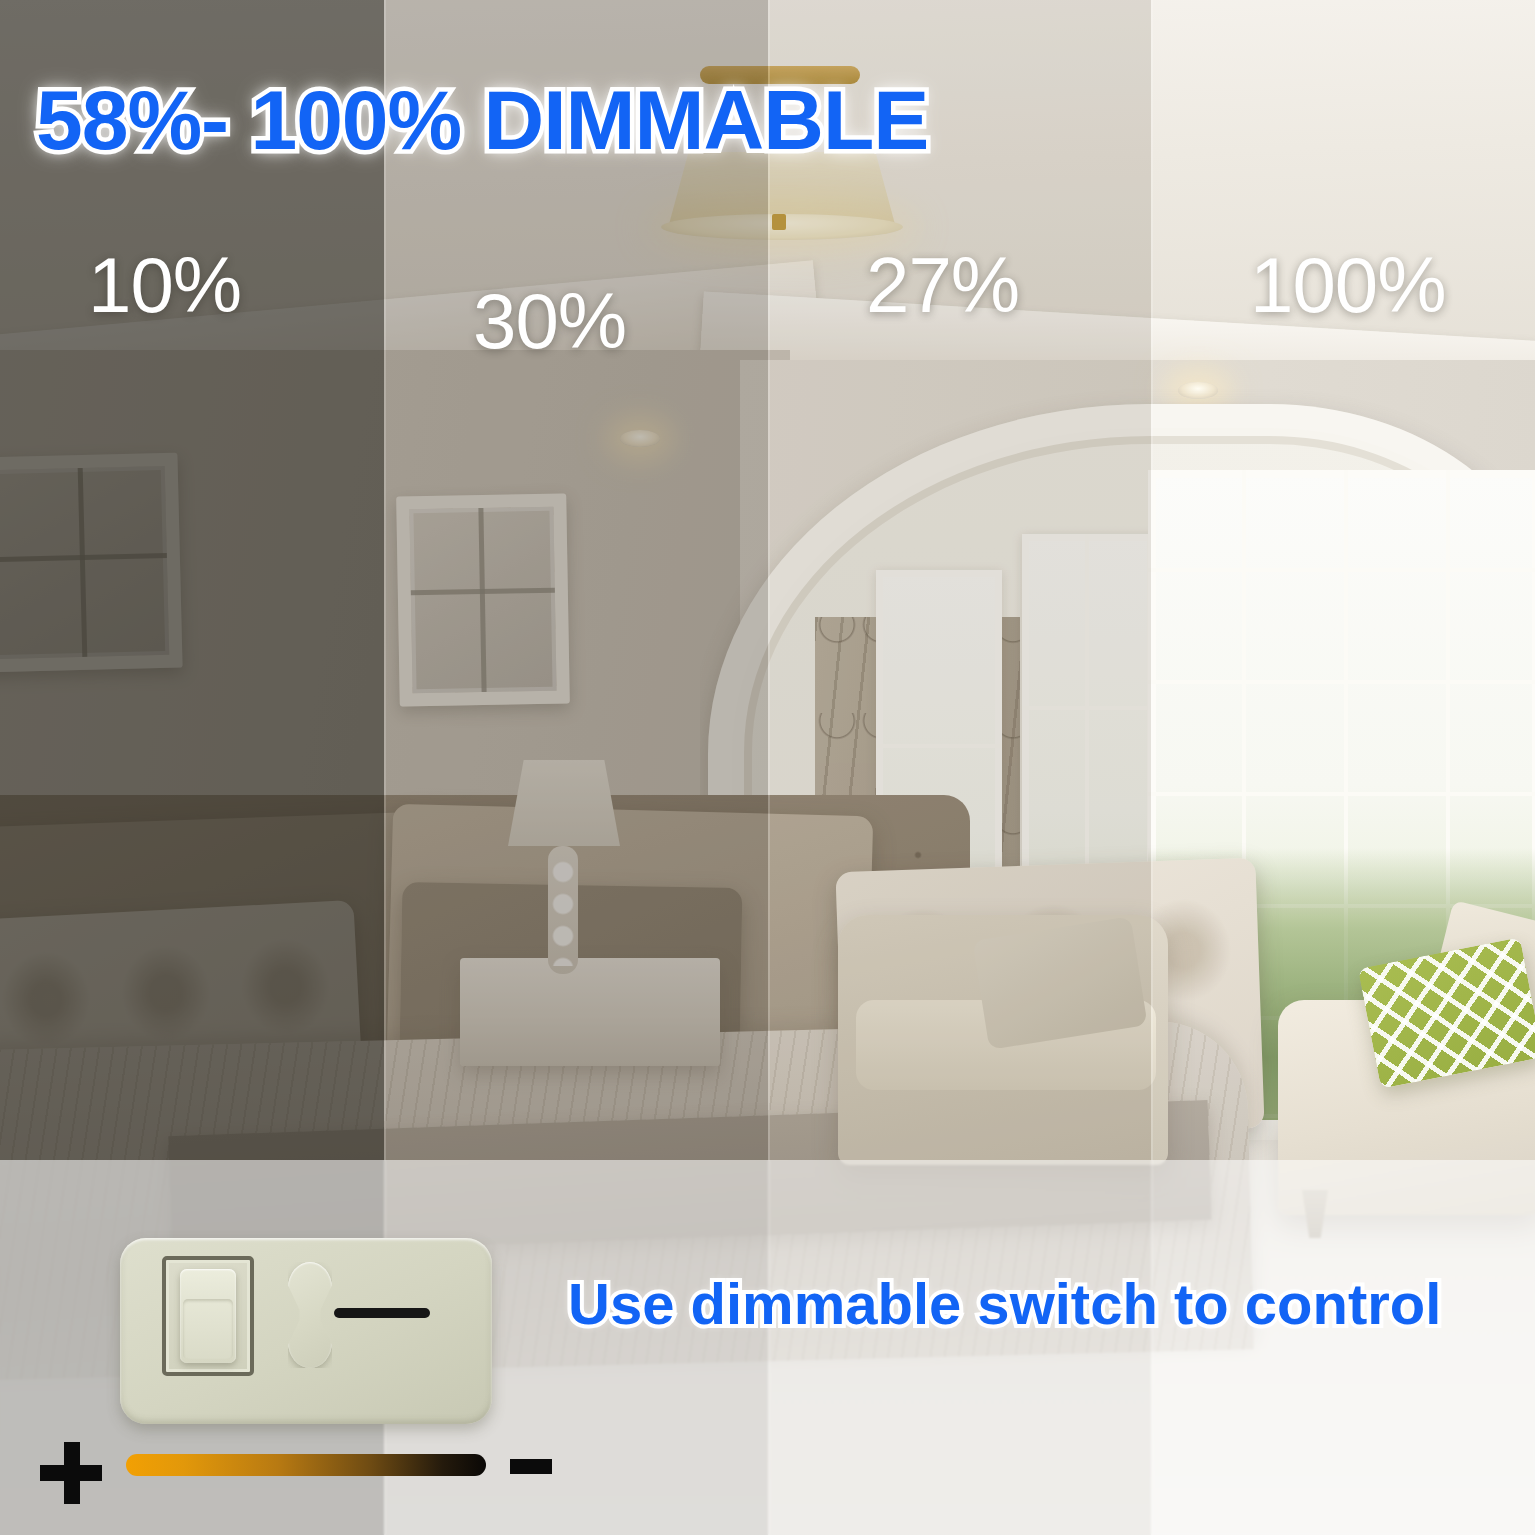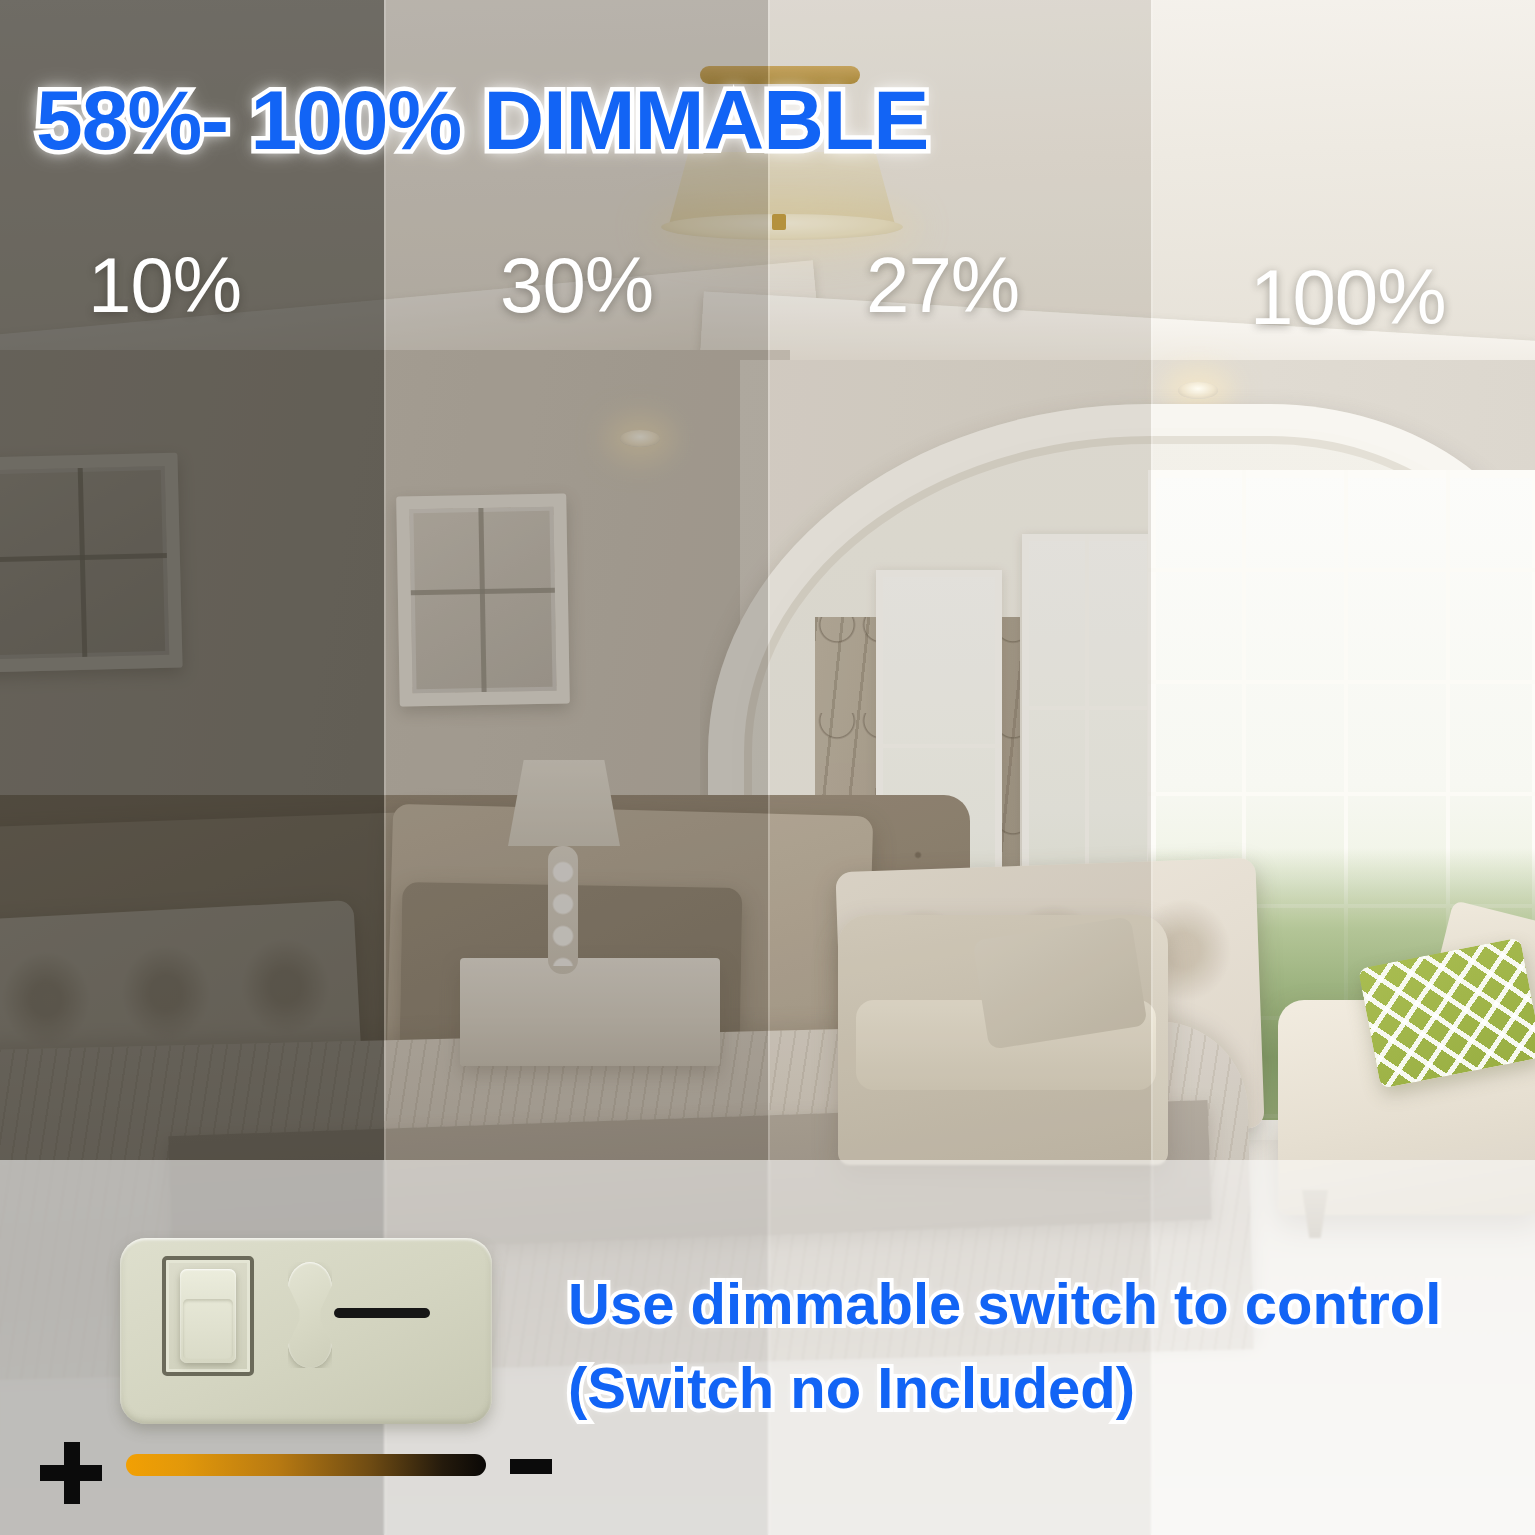--- a/index.html
+++ b/index.html
@@ -474,23 +474,23 @@
       <div class="tint" id="tint-2" style="background: rgba(60, 48, 26, 0.13);"></div>
       <div class="edge"></div>
     </div>
     <div class="panel">
       <div class="tint" id="tint-3" style="background: rgba(255, 255, 255, 0.02);"></div>
       <div class="edge"></div>
     </div>
   </div>
 
   <div class="pct" id="pct-0" style="left: 88px; text-align: right;">10%</div>
-  <div class="pct" id="pct-1" style="left: 500px;">30%</div>
+  <div class="pct" id="pct-1" style="left: 473px; margin-top: 36px;">30%</div>
   <div class="pct" id="pct-2" style="left: 866px;">27%</div>
-  <div class="pct" id="pct-3" style="left: 1250px; margin-top: 12px;">100%</div>
+  <div class="pct" id="pct-3" style="left: 1250px;">100%</div>
 
   <div class="headline">58%- 100% DIMMABLE</div>
 
   <div class="bottom-overlay"></div>
 
   <div class="switch-plate">
     <div class="rocker-frame">
       <div class="rocker"></div>
     </div>
     <div class="slider-knob"></div>
@@ -498,16 +498,15 @@
   </div>
 
   <div class="dimbar-row">
     <div class="plus-icon"></div>
     <div class="dimbar"></div>
     <div class="minus-icon"></div>
   </div>
 
   <div class="bottom-copy">
     <div class="line">Use dimmable switch to control</div>
-    <div class="line">(Switch no Included)</div>
   </div>
 
 </div>
 
 </body></html>

